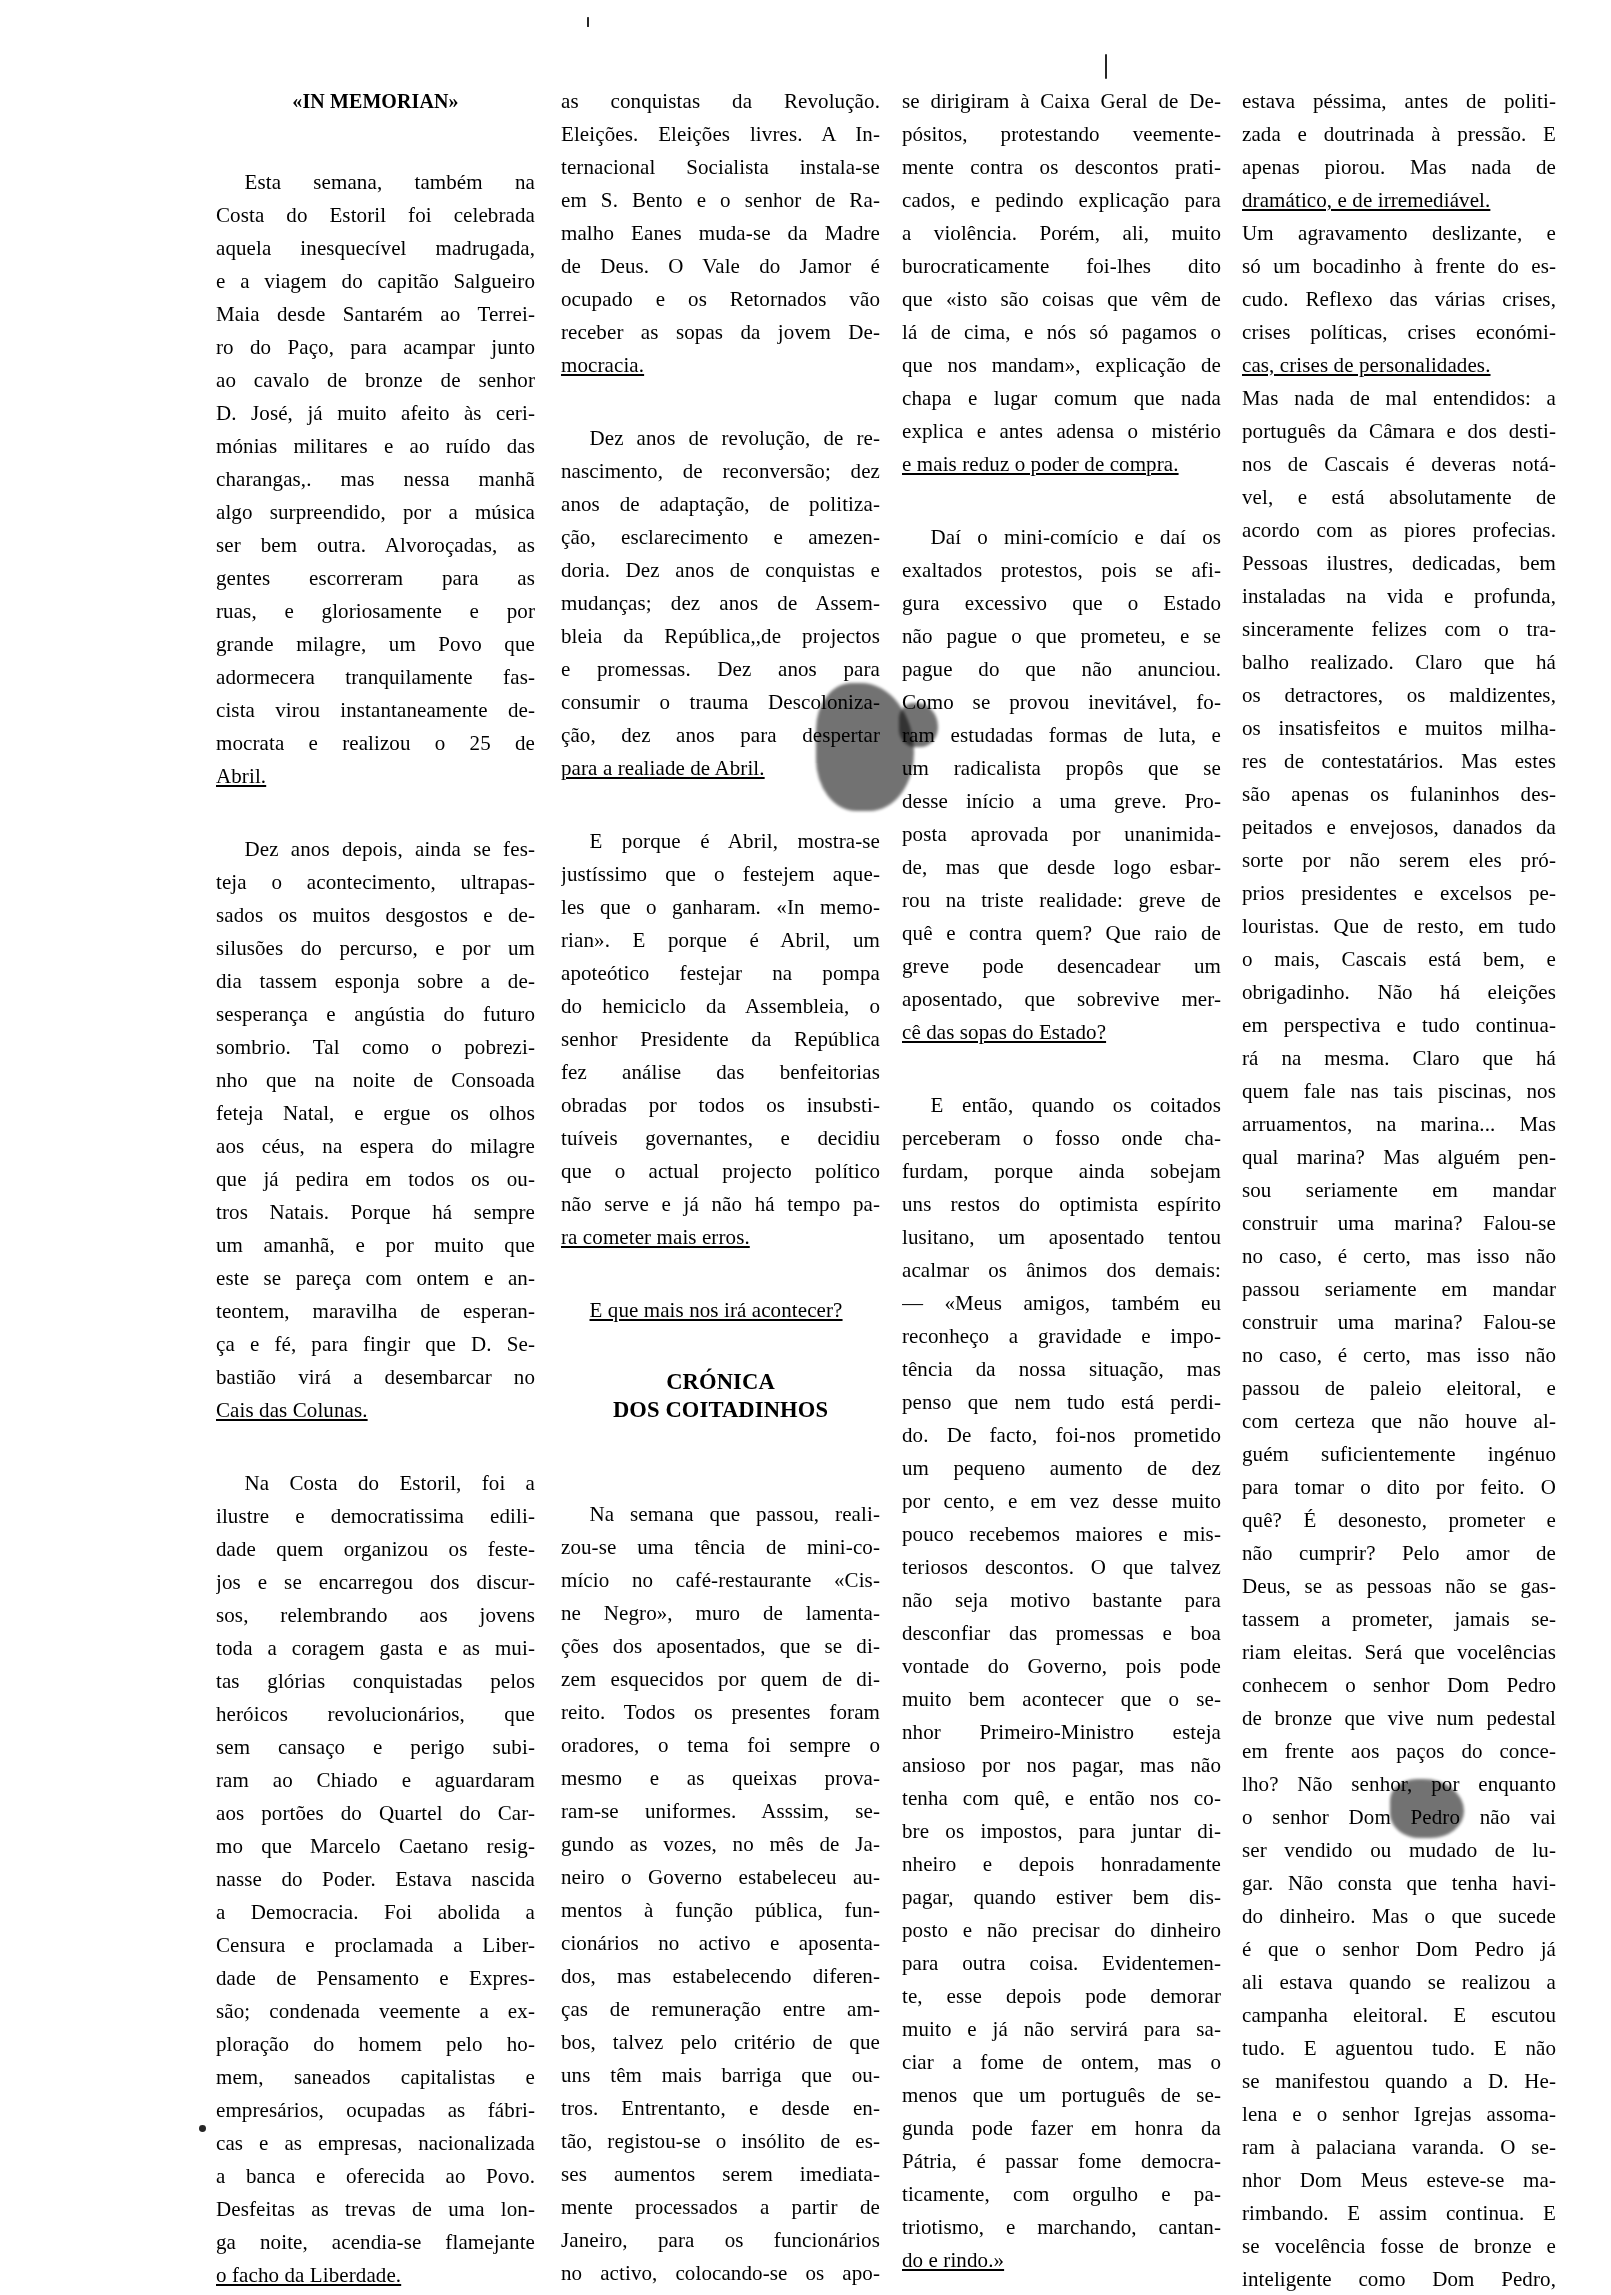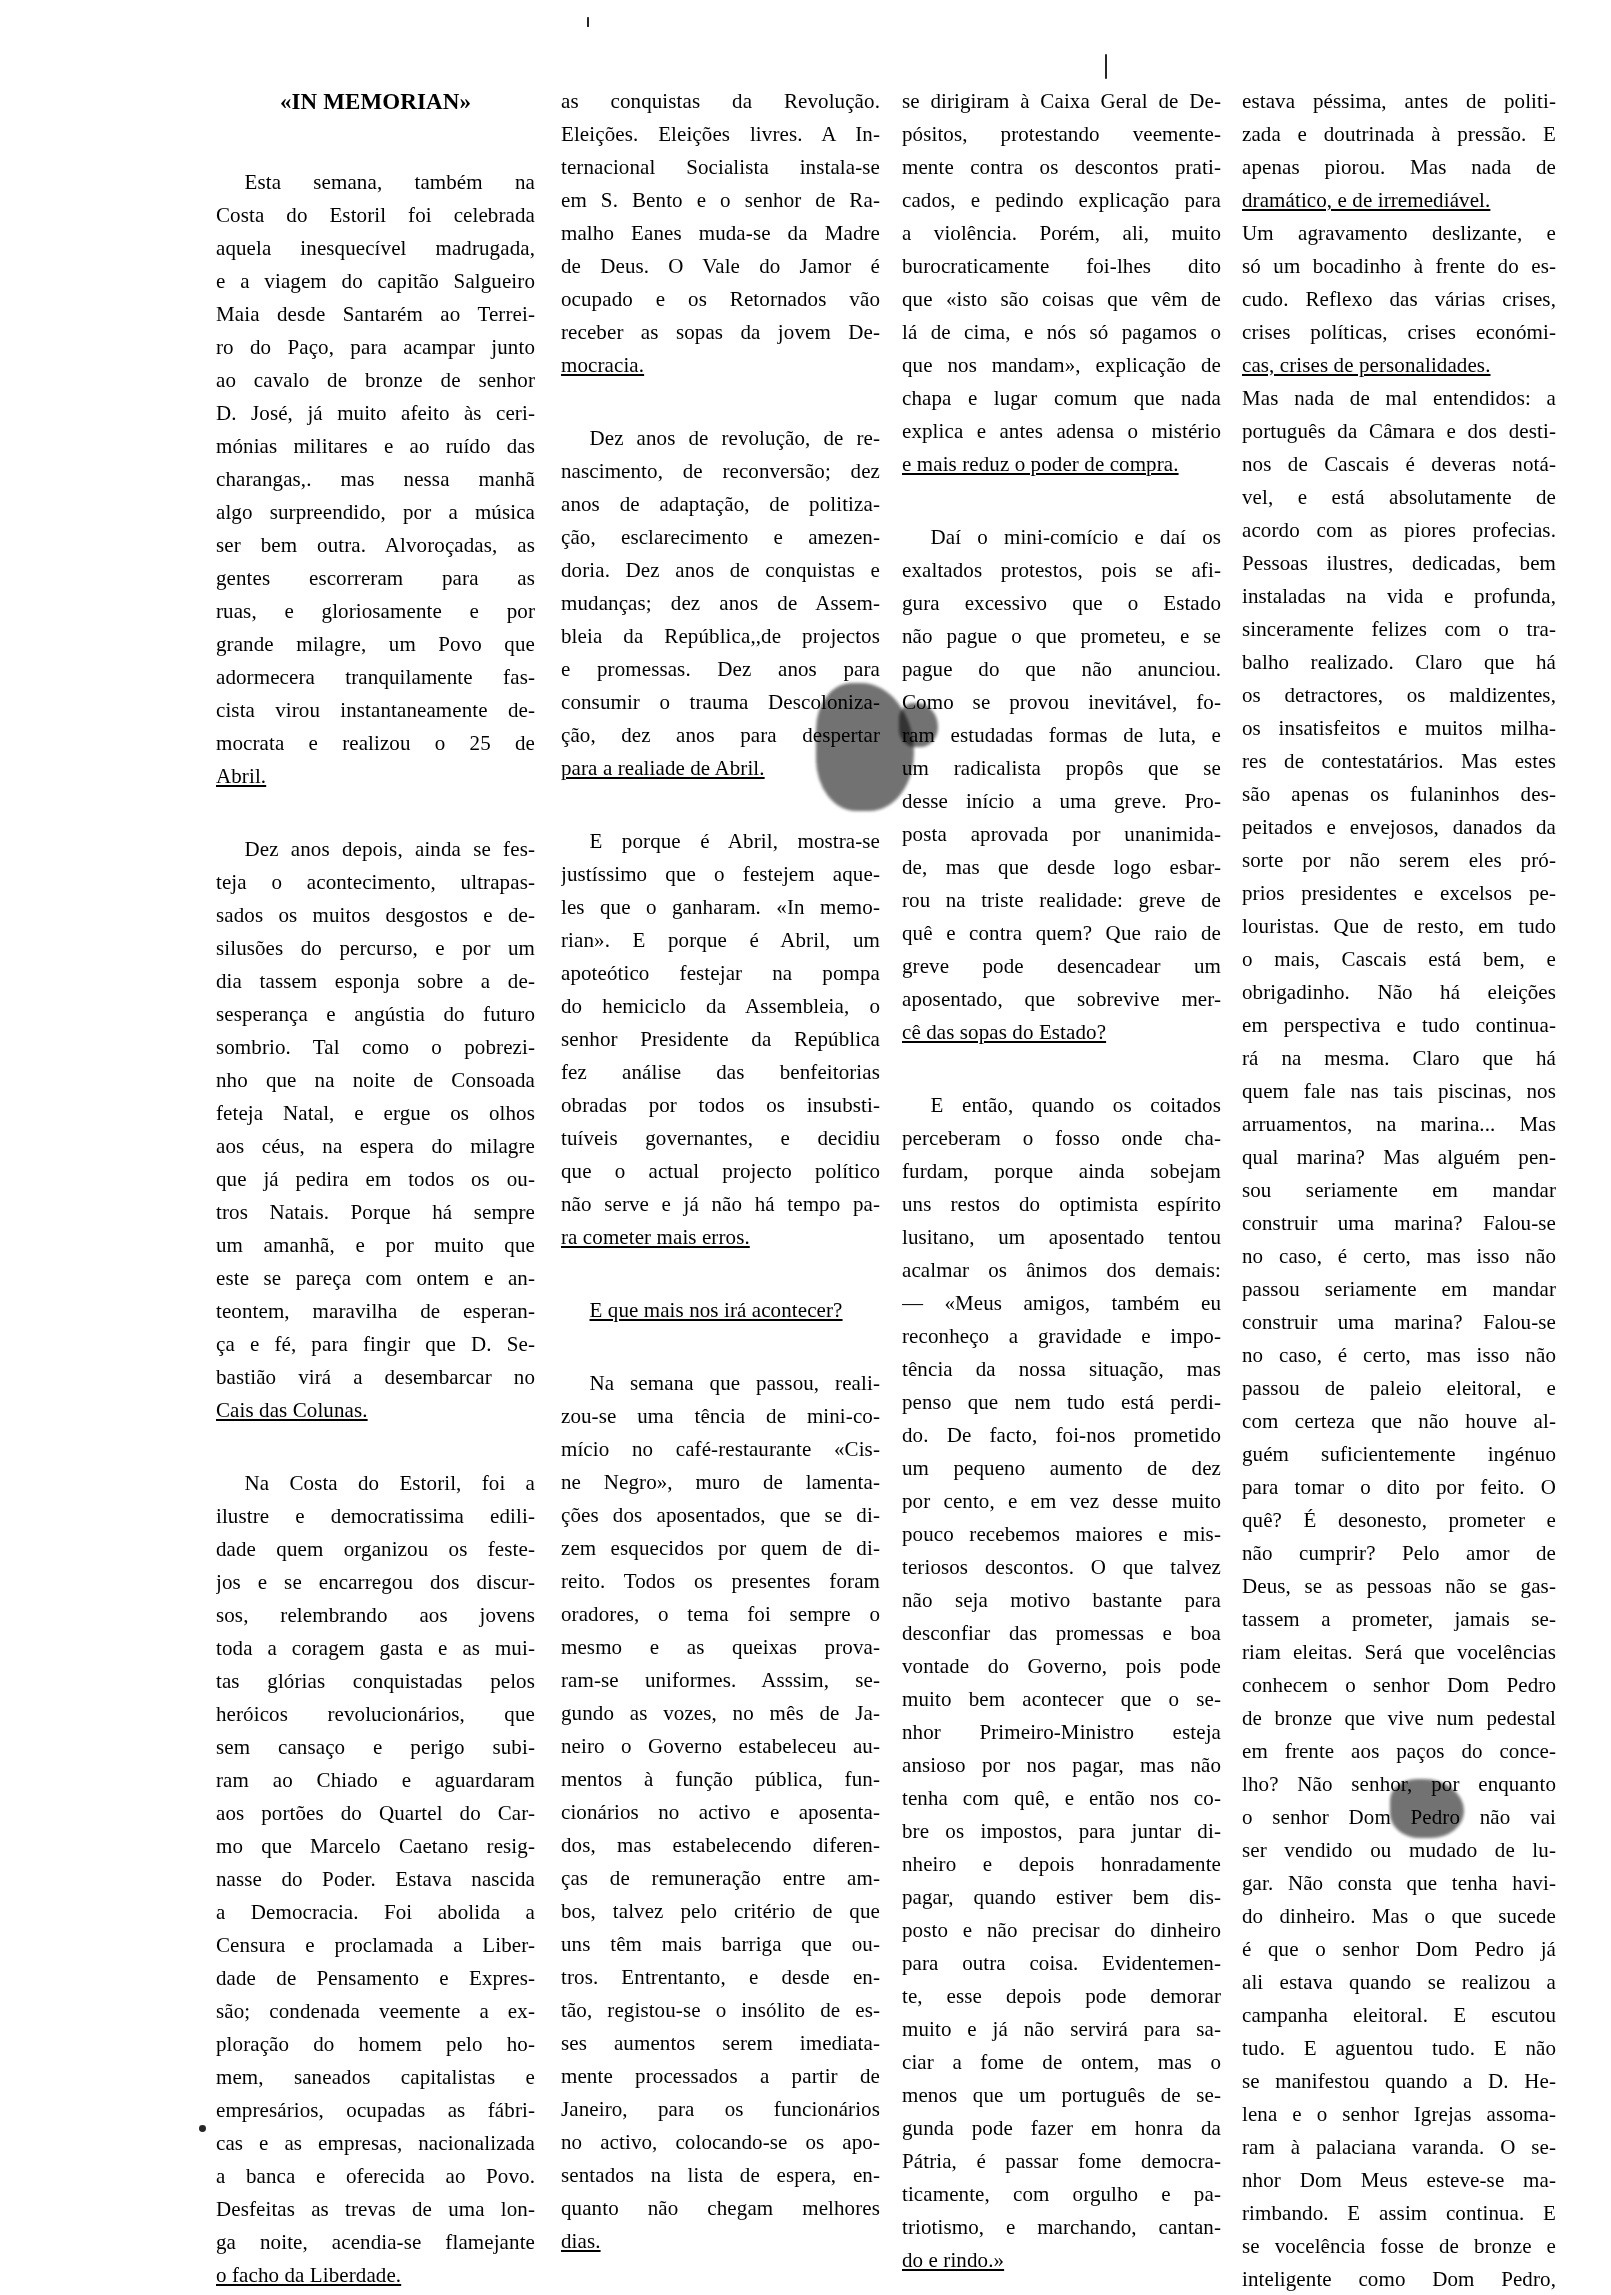--- a/index.html
+++ b/index.html
@@ -54,21 +54,21 @@
       margin-top: 40px;
     }
     .heading {
       display: block;
       font-weight: bold;
       text-align: center;
       text-align-last: center;
       white-space: nowrap;
     }
     .heading.title {
-      font-size: 23px;
+      font-size: 20px;
       line-height: 33px;
       height: 33px;
       margin-bottom: 48px;
     }
     .heading.section {
       font-size: 22.6px;
       line-height: 27.5px;
     }
     .section-block {
       display: block;
@@ -196,20 +196,24 @@
         <span class="line">do hemiciclo da Assembleia, o</span>
         <span class="line">senhor Presidente da República</span>
         <span class="line">fez análise das benfeitorias</span>
         <span class="line">obradas por todos os insubsti-</span>
         <span class="line">tuíveis governantes, e decidiu</span>
         <span class="line">que o actual projecto político</span>
         <span class="line">não serve e já não há tempo pa-</span>
         <span class="line last">ra cometer mais erros.</span>
         <span class="line indent last">E que mais nos irá acontecer?</span>
       </div>
+    <div class="section-block">
+      <span class="heading section">CRÓNICA</span>
+      <span class="heading section">DOS COITADINHOS</span>
+    </div>
     <div>
         <span class="line indent">Na semana que passou, reali-</span>
         <span class="line">zou-se uma tência de mini-co-</span>
         <span class="line">mício no café-restaurante «Cis-</span>
         <span class="line">ne Negro», muro de lamenta-</span>
         <span class="line">ções dos aposentados, que se di-</span>
         <span class="line">zem esquecidos por quem de di-</span>
         <span class="line">reito. Todos os presentes foram</span>
         <span class="line">oradores, o tema foi sempre o</span>
         <span class="line">mesmo e as queixas prova-</span>

